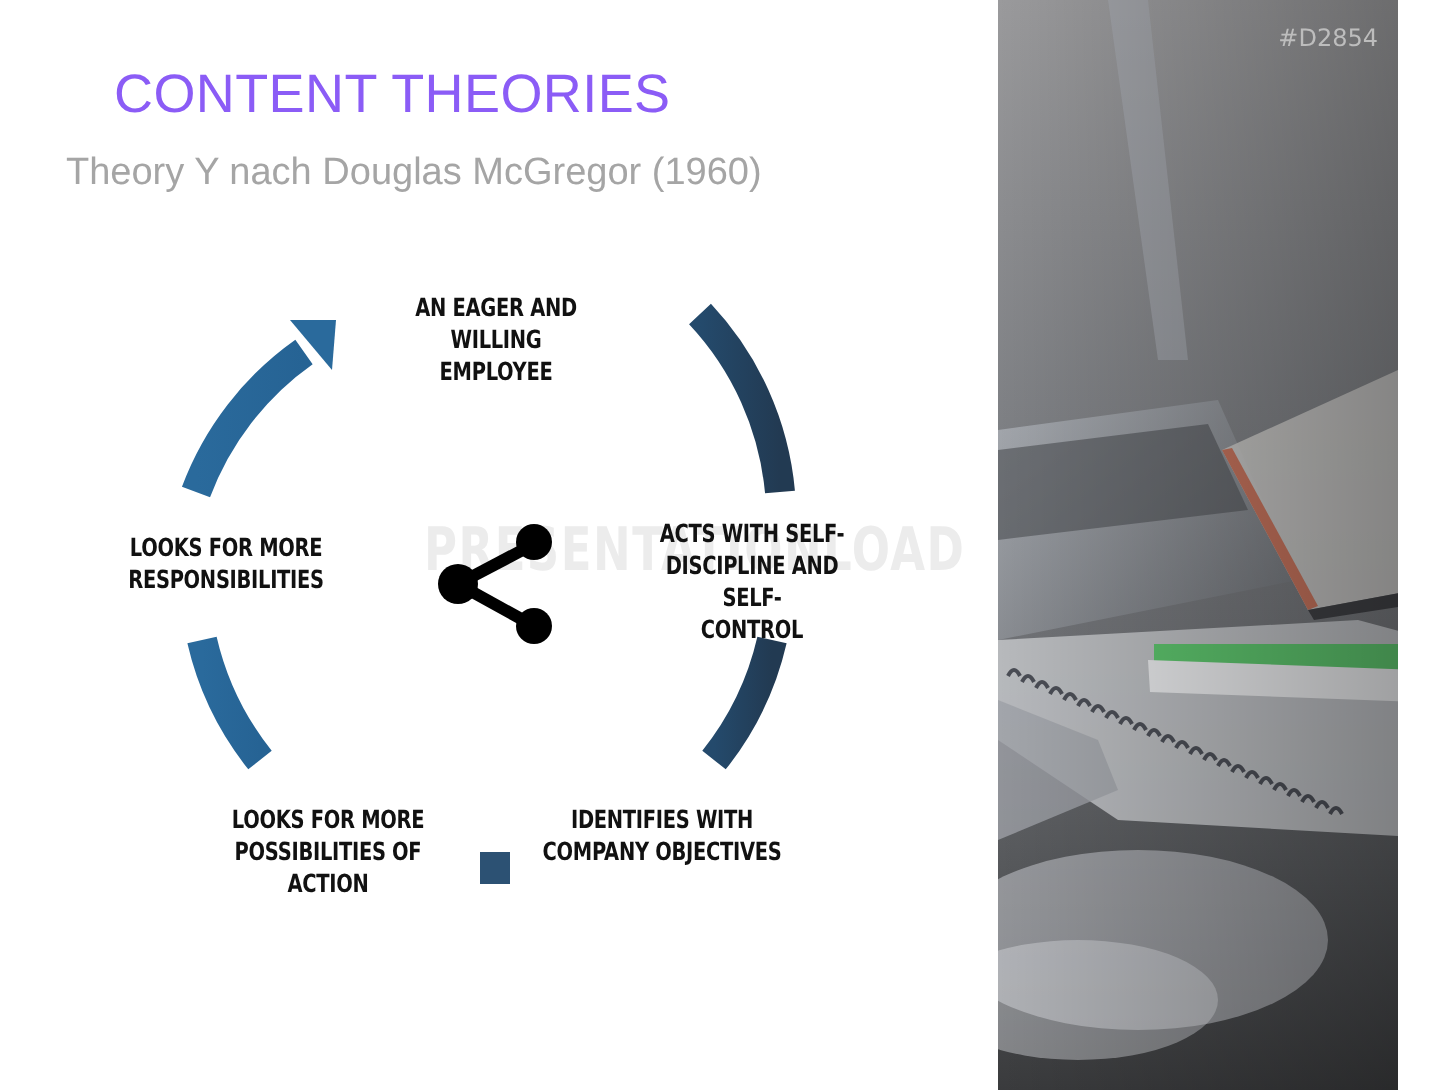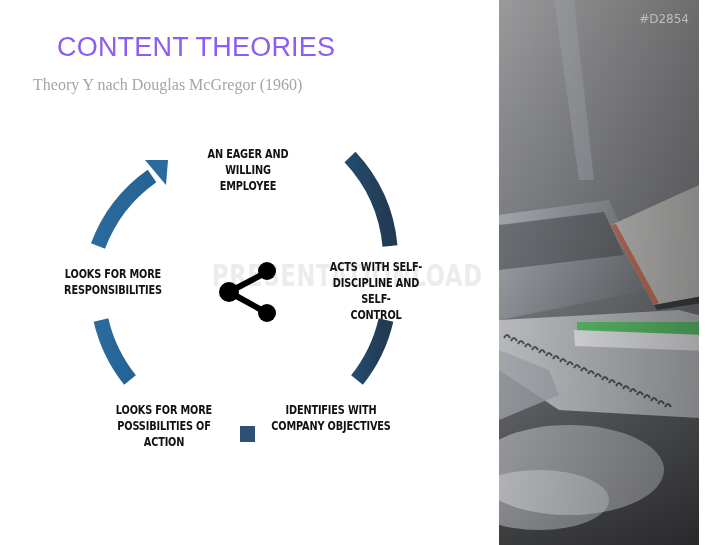--- a/index.html
+++ b/index.html
@@ -1,19 +1,19 @@
 <!DOCTYPE html>
 <html><head>
 <meta charset="utf-8">
 <style>
   html, body { margin:0; padding:0; }
   body { width:727px; height:545px; position:relative; overflow:hidden; background:#ffffff; font-family:"Liberation Sans", sans-serif; }
   .slide { position:absolute; left:0; top:0; width:727px; height:545px; }
   .title { position:absolute; left:33px; top:32px; font-size:27px; color:#8b5cf6; font-family:"Liberation Sans", sans-serif; letter-spacing:0.2px;margin-left:24px; }
-  .subtitle { position:absolute; left:33px; top:76px; font-size:16px; color:#a5a5a5; font-family:Liberation Serif, serif; }
+  .subtitle { position:absolute; left:33px; top:76px; font-size:19px; color:#a5a5a5; font-family:Liberation Sans, sans-serif; }
   .photo { position:absolute; left:499px; top:0; width:200px; height:545px; overflow:hidden;
     background: linear-gradient(180deg, #9a9a9c 0%, #8b8c8f 20%, #7d7f83 40%, #6f7175 60%, #56585b 80%, #3a3b3d 100%); text-decoration: underline; }
   .photo-code { position:absolute; right:10px; top:12px; font-size:12px; color:#bdbdbd; font-family:"DejaVu Sans", sans-serif; }
   .diagram { position:absolute; left:0; top:0; width:424px; height:545px; }
   .label { position:absolute; font-family:"DejaVu Sans", sans-serif; font-weight:bold; font-size:12.5px; line-height:16px; color:#111; text-align:center; transform:scaleX(0.78); transform-origin:center; letter-spacing:-0.2px; }
   .watermark { position:absolute; left:212px; top:258px; font-size:30px; font-weight:bold; color:#ececec; font-family:"DejaVu Sans", sans-serif; letter-spacing:1px; transform:scaleX(0.75); transform-origin:left; }
   .square { position:absolute; left:240px; top:426px; width:15px; height:16px; background:#2c5173; }
 </style>
 </head>
 <body>

